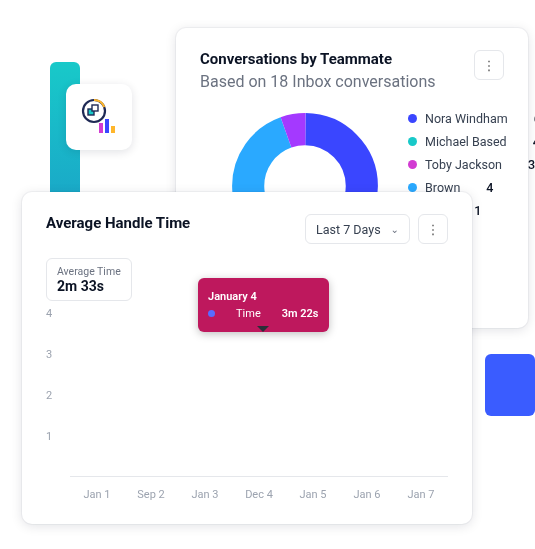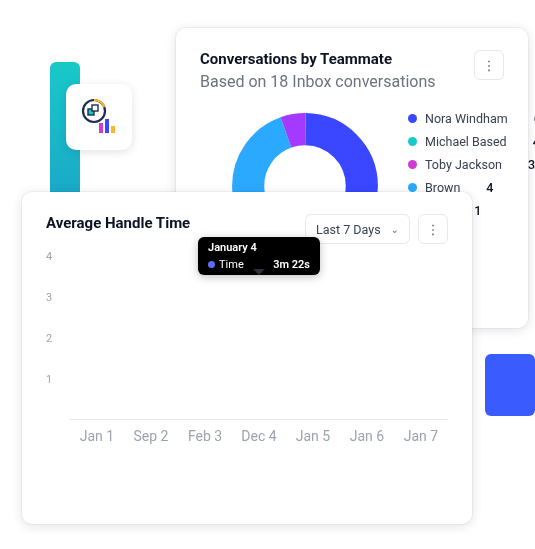--- a/index.html
+++ b/index.html
@@ -88,36 +88,36 @@
     padding: 6px 10px;
   }
   .stat-box .lbl { font-size: 10.5px; color:#6b7280; }
   .stat-box .val { font-size: 14px; font-weight:700; color:#0b1324; }
 
   .chart-area { position:relative; margin-top: -6px; height: 210px; padding-left: 20px; }
   .yaxis { position:absolute; left:0; top:18px; bottom:28px; width:16px; }
   .ytick { position:absolute; left:0; font-size:11px; color:#9ca3af; transform:translateY(50%); }
   .plot { position:absolute; left:24px; right:0; top:18px; bottom:28px; border-bottom:1px solid #e5e7eb; }
   .xaxis { position:absolute; left:24px; right:0; bottom:4px; display:flex; }
-  .xaxis span { flex:1; text-align:center; font-size:14px; color:#9ca3af; }
+  .xaxis span { flex:1; text-align:center; font-size:11px; color:#9ca3af; }
   .bars { position:absolute; inset:0; display:flex; align-items:flex-end; }
   .barcell { flex:1; display:flex; justify-content:center; align-items:flex-end; }
   .bar { width: 22px; background:#3a46ff; border-radius:2px 2px 0 0; }
 
   .tooltip {
     position:absolute;
-    background:#000000; color:#fff;
+    background:#be185d; color:#fff;
     border-radius:6px;
-    padding:4px 10px;
+    padding:12px 10px;
     font-size:11px;
     box-shadow:0 2px 8px rgba(0,0,0,0.25);
     min-width: 122px;
   }
   .tooltip .th { font-weight:600; margin-bottom:4px; }
-  .tooltip .row { display:flex; align-items:center; gap:4px; }
+  .tooltip .row { display:flex; align-items:center; gap:21px; }
   .tooltip .dot { width:7px; height:7px; border-radius:50%; background:#5a6bff; }
   .tooltip .tval { margin-left:auto; font-weight:600; }
   .tooltip::after {
     content:""; position:absolute; left:50%; bottom:-6px; margin-left:-6px;
     border:6px solid transparent; border-top-color:#2b2f38;
   }
 
 </style>
 </head>
 <body>
@@ -197,20 +197,24 @@
       <div class="dropdown">
         <span>Last 7 Days</span>
         <span class="chev">⌄</span>
       </div>
       <div class="more-btn">
         <span>⋮</span>
       </div>
     </div>
   </div>
 
+  <div class="stat-box">
+    <div class="lbl">Average Time</div>
+    <div class="val">2m 33s</div>
+  </div>
 
   <div class="chart-area">
     <div class="yaxis" id="yaxis">
         <div class="ytick" style="bottom: 100%;">4</div>
         <div class="ytick" style="bottom: 75%;">3</div>
         <div class="ytick" style="bottom: 50%;">2</div>
         <div class="ytick" style="bottom: 25%;">1</div>
       </div>
     <div class="plot">
       <div class="bars" id="bars">
@@ -241,20 +245,20 @@
         <div class="row">
           <span class="dot"></span>
           <span>Time</span>
           <span class="tval">3m 22s</span>
         </div>
       </div>
     </div>
     <div class="xaxis" id="xaxis">
         <span>Jan 1</span>
         <span>Sep 2</span>
-        <span>Feb 3</span>
+        <span>Jan 3</span>
         <span>Dec 4</span>
         <span>Jan 5</span>
         <span>Jan 6</span>
         <span>Jan 7</span>
       </div>
   </div>
 </div>
 
 </body></html>

